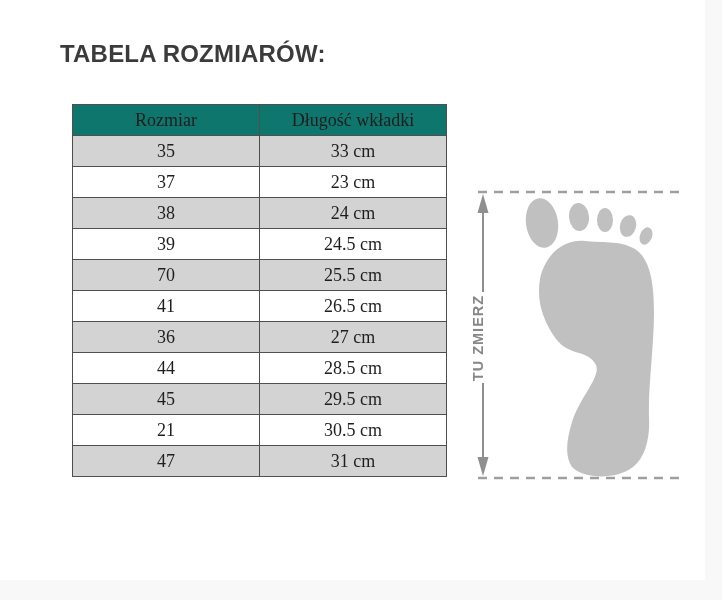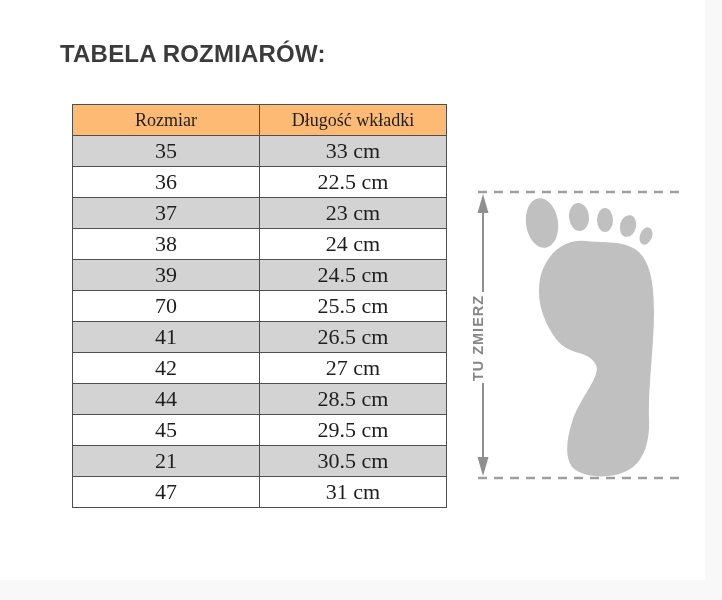--- a/index.html
+++ b/index.html
@@ -17,22 +17,22 @@
 
   table.size-table{
     position:absolute;left:72px;top:104px;width:375px;
     border-collapse:collapse;table-layout:fixed;
     font-family:"Liberation Serif",serif;color:#1e1e1e;
   }
   .size-table th,.size-table td{
     border:1.5px solid #4f4f4f;text-align:center;vertical-align:middle;
     height:30px;padding:0;
   }
-  .size-table th{font-size:18px;font-weight:400;background:#fdba74;}
-  .size-table td{font-size:22px;}
+  .size-table th{font-size:18px;font-weight:400;background:#0f766e;}
+  .size-table td{font-size:18px;}
   .size-table tbody tr:nth-child(odd) td{background:#d3d3d3;}
   .size-table tbody tr:nth-child(even) td{background:#ffffff;}
 
   .foot-diagram{position:absolute;left:455px;top:180px;}
 </style>
 </head>
 <body>
 
 <div class="edge-right"></div>
 <div class="edge-bottom"></div>
@@ -45,45 +45,41 @@
       <th>Rozmiar</th>
       <th>Długość wkładki</th>
     </tr>
   </thead>
   <tbody id="size-table-body">
       <tr>
         <td>35</td>
         <td>33 cm</td>
       </tr>
       <tr>
-        <td>36</td>
-        <td>22.5 cm</td>
-      </tr>
-      <tr>
         <td>37</td>
         <td>23 cm</td>
       </tr>
       <tr>
         <td>38</td>
         <td>24 cm</td>
       </tr>
       <tr>
         <td>39</td>
         <td>24.5 cm</td>
       </tr>
       <tr>
         <td>70</td>
         <td>25.5 cm</td>
       </tr>
       <tr>
         <td>41</td>
         <td>26.5 cm</td>
       </tr>
       <tr>
-        <td>42</td>
+        <td>36</td>
         <td>27 cm</td>
       </tr>
       <tr>
         <td>44</td>
         <td>28.5 cm</td>
       </tr>
       <tr>
         <td>45</td>
         <td>29.5 cm</td>
       </tr>

